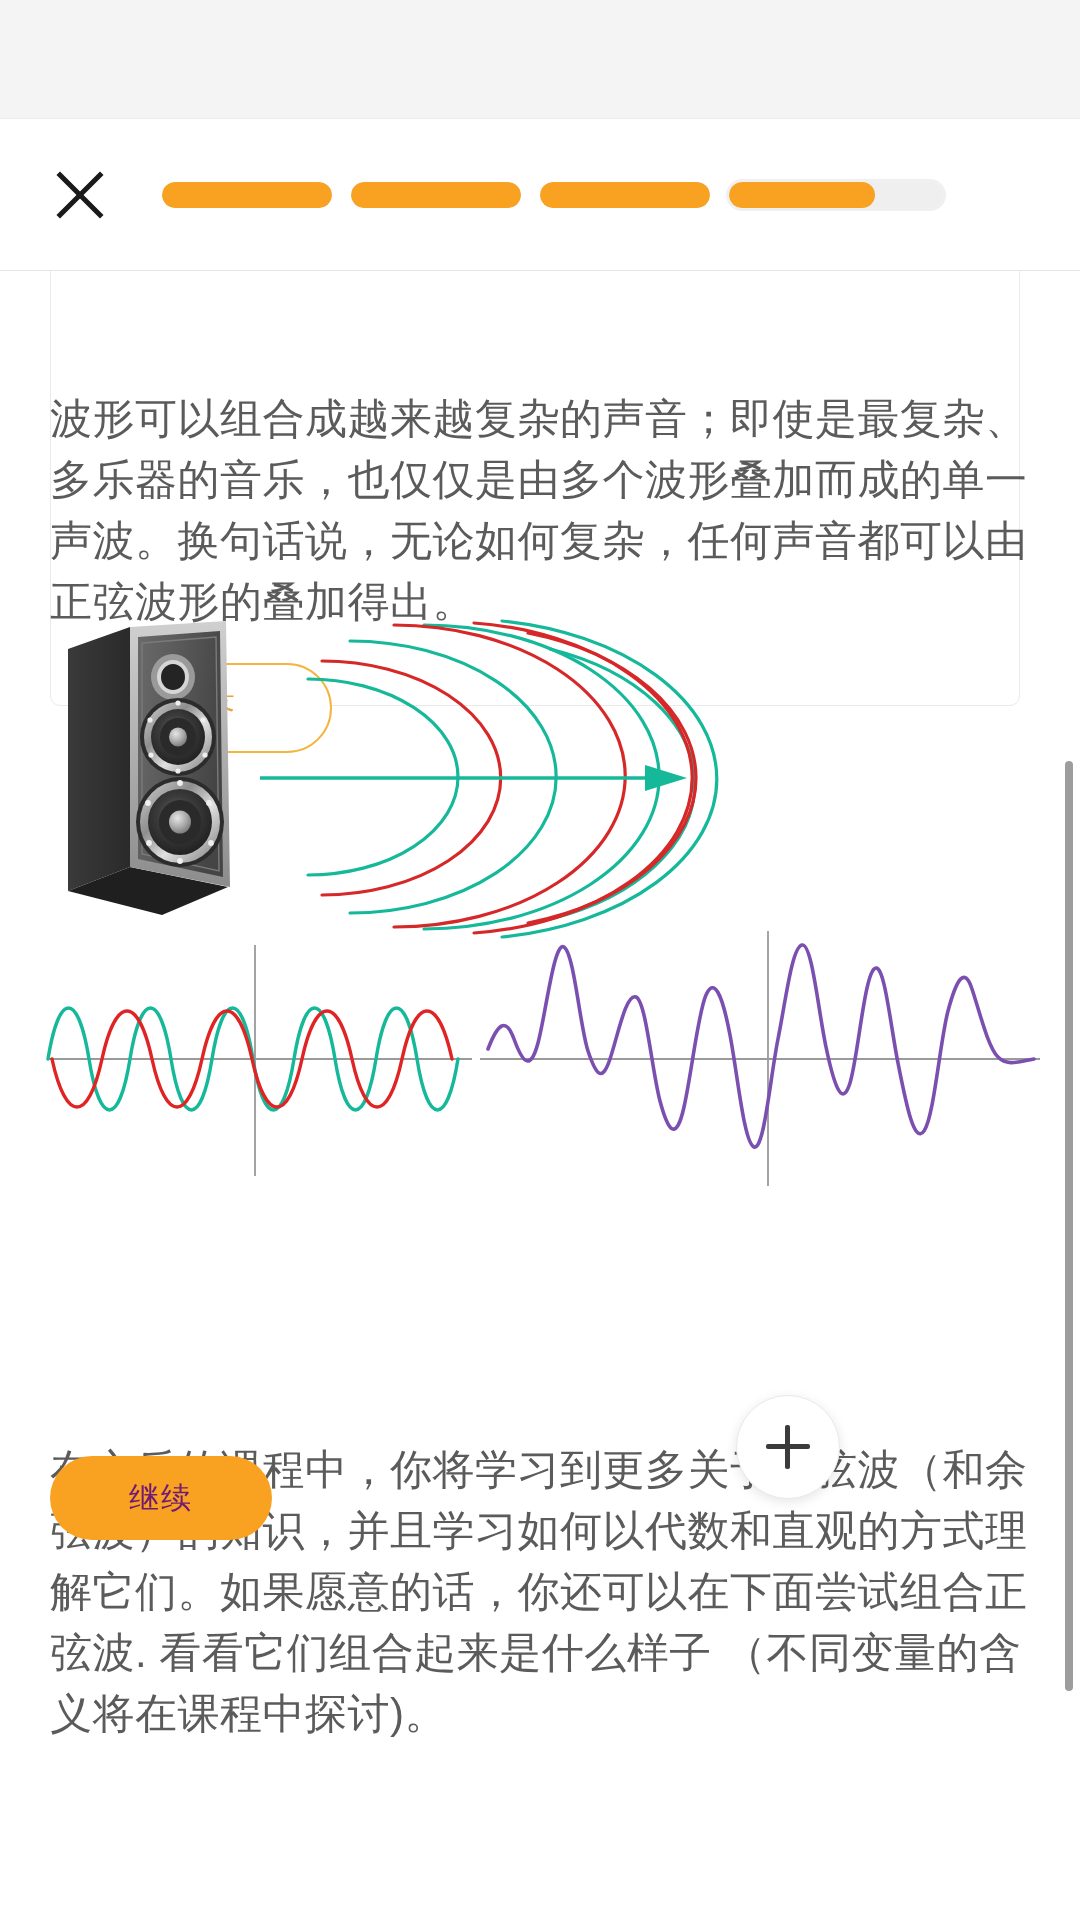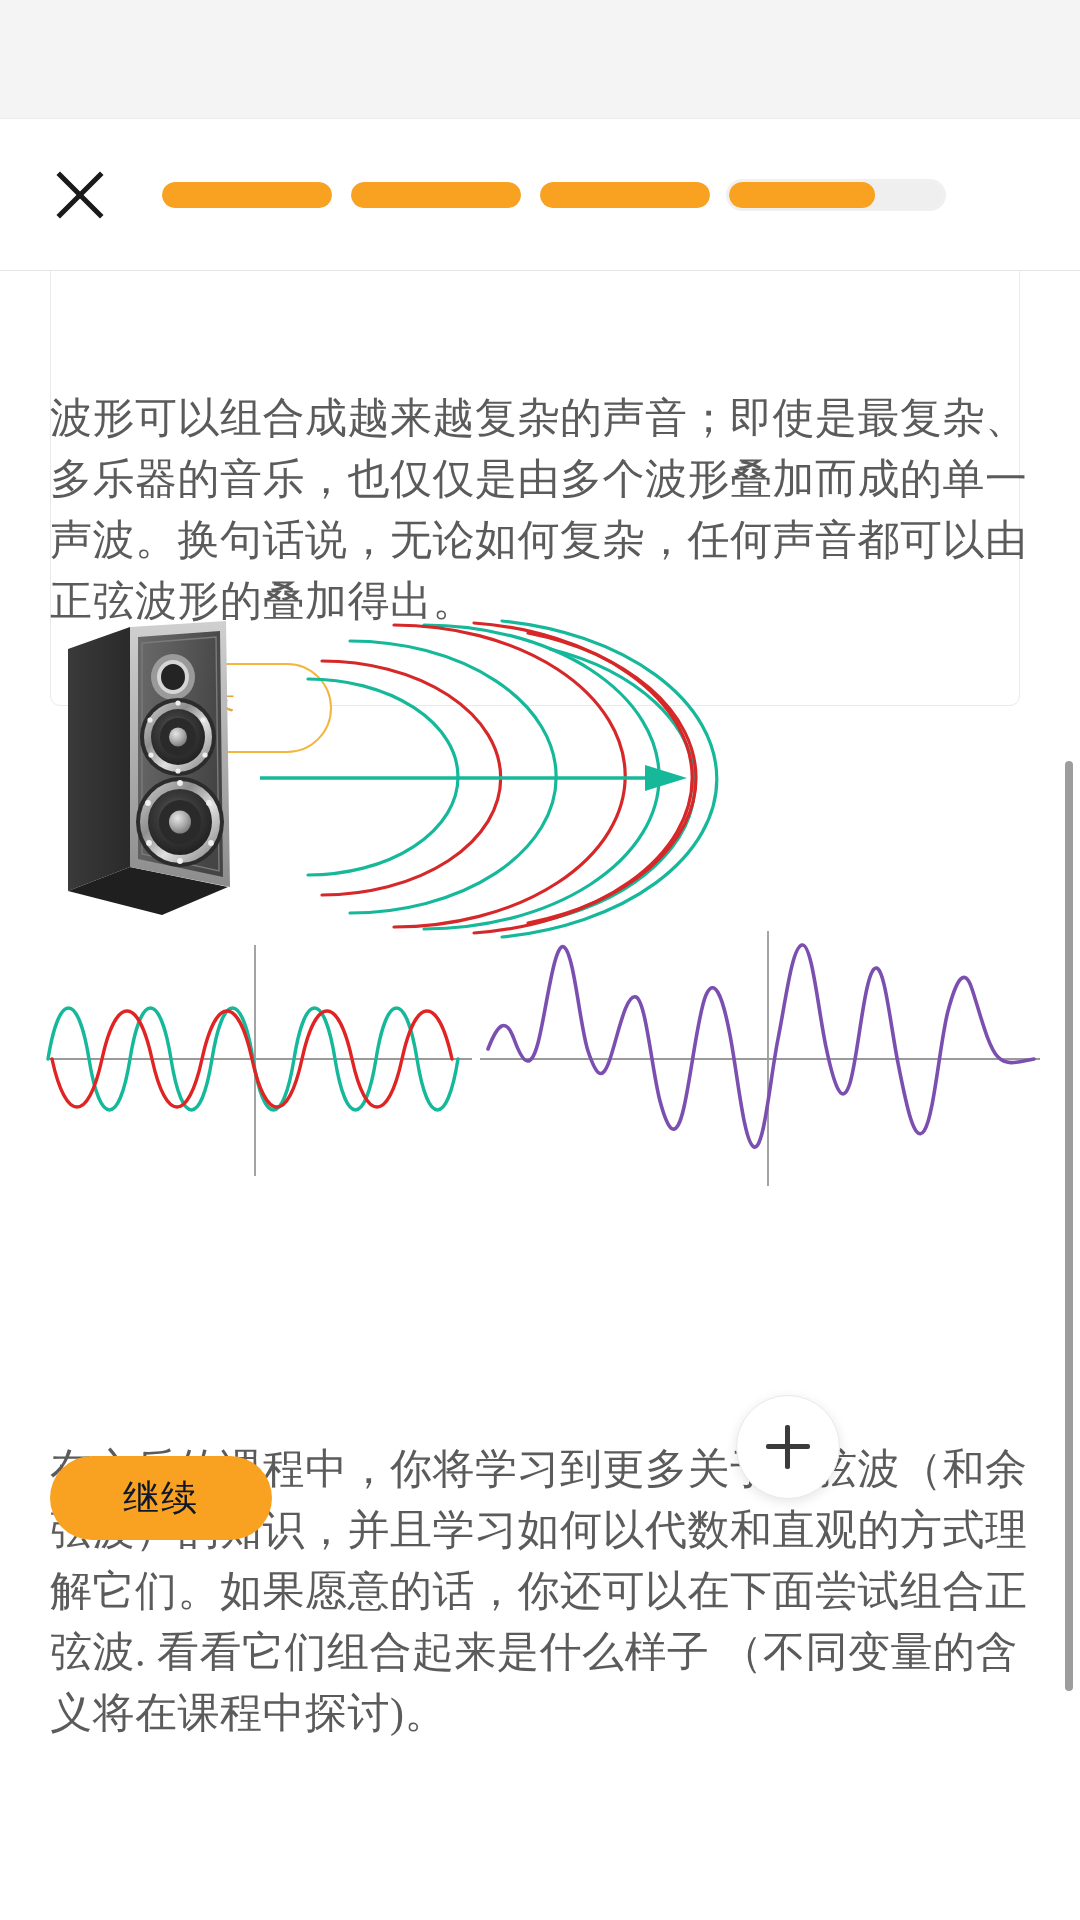--- a/index.html
+++ b/index.html
@@ -2,21 +2,21 @@
 <html><head>
 <meta charset="utf-8">
 <style>
   * { box-sizing: border-box; margin: 0; padding: 0; }
   html, body {
     width: 1080px; height: 1920px;
     font-family: "Liberation Sans", "DejaVu Sans", sans-serif;
     background: #f2f2f2;
     overflow: hidden;
   }
-  #root { position: relative; width: 1080px; height: 1500px; background: #ffffff; font-family: Liberation Serif, serif; }
+  #root { position: relative; width: 1080px; height: 1500px; background: #ffffff; }
 
   
   .top-strip {
     position: absolute; left: 0; top: 0; width: 1080px; height: 118px;
     background: #f4f4f4;
   }
 
   
   .header {
     position: absolute; left: 0; top: 118px; width: 1080px; height: 153px;
@@ -92,21 +92,21 @@
     position: absolute; left: 40px; top: 660px; width: 1010px; height: 255px;
   }
   .figure-waves svg { display: block; }
 
   
   .continue-btn {
     position: absolute; left: 50px; top: 1185px;
     width: 222px; height: 84px;
     background: #f9a222; border-radius: 42px;
     display: flex; align-items: center; justify-content: center;
-    color: #0f172a; font-size: 36px; letter-spacing: 2px;
+    color: #701a75; font-size: 30px; letter-spacing: 2px;
     cursor: pointer; z-index: 12;
   }
 
   
   .fab {
     position: absolute; left: 736px; top: 1124px;
     width: 104px; height: 104px; border-radius: 52px;
     background: #ffffff; border: 1px solid #e9e9e9;
     box-shadow: 0 3px 12px rgba(0,0,0,0.10);
     display: flex; align-items: center; justify-content: center;

